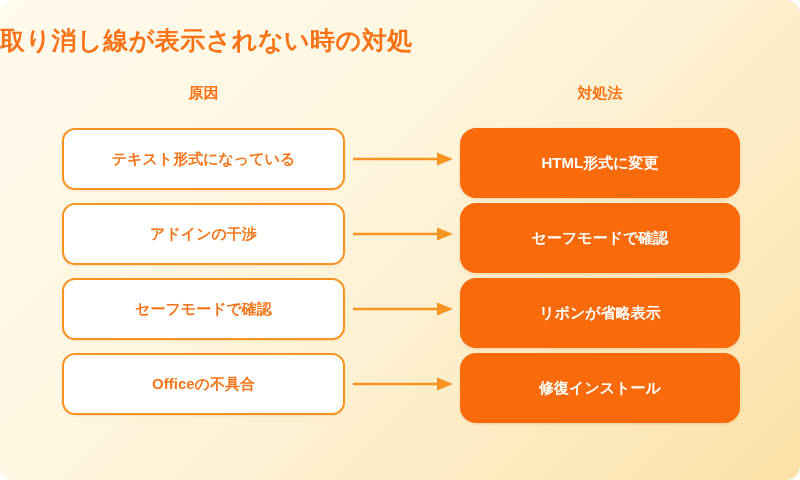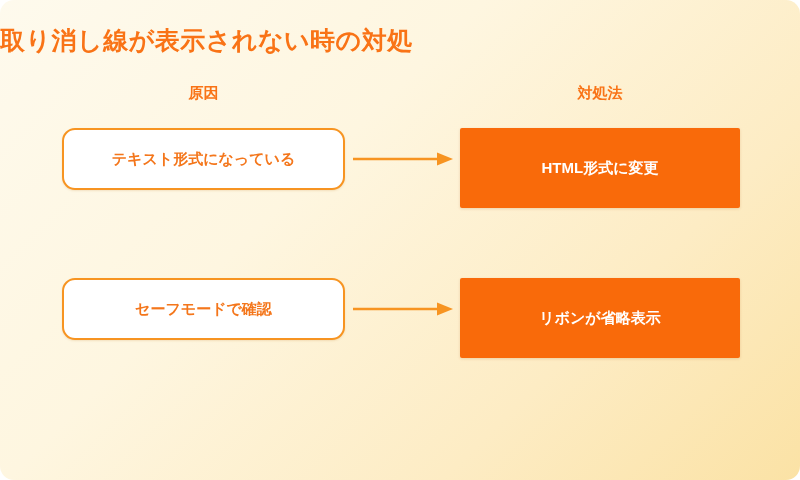--- a/index.html
+++ b/index.html
@@ -91,24 +91,24 @@
     color: #f4761b;
     white-space: nowrap;
   }
 
   
   .solution-card {
     position: absolute;
     left: 460px;
     top: 0;
     width: 280px;
-    height: 80px;
+    height: 70px;
     box-sizing: border-box;
     background: #f96a0a;
-    border-radius: 2px;
+    border-radius: 16px;
     display: flex;
     align-items: center;
     justify-content: center;
     box-shadow: 0 1px 3px rgba(180, 95, 20, 0.20);
   }
   .solution-label {
     font-size: 15px;
     font-weight: bold;
     color: #ffffff;
     white-space: nowrap;
@@ -145,30 +145,58 @@
       <svg width="100" height="14" viewBox="0 0 100 14" xmlns="http://www.w3.org/2000/svg">
         <line x1="0" y1="7" x2="86" y2="7" stroke="#f79421" stroke-width="2.6"></line>
         <polygon points="84,0.5 100,7 84,13.5" fill="#f79421"></polygon>
       </svg>
     </div>
     <div class="solution-card">
       <span class="solution-label">HTML形式に変更</span>
     </div>
   </div>
 
+  <div class="row row-1">
+    <div class="cause-card">
+      <span class="cause-label">アドインの干渉</span>
+    </div>
+    <div class="arrow">
+      <svg width="100" height="14" viewBox="0 0 100 14" xmlns="http://www.w3.org/2000/svg">
+        <line x1="0" y1="7" x2="86" y2="7" stroke="#f79421" stroke-width="2.6"></line>
+        <polygon points="84,0.5 100,7 84,13.5" fill="#f79421"></polygon>
+      </svg>
+    </div>
+    <div class="solution-card">
+      <span class="solution-label">セーフモードで確認</span>
+    </div>
+  </div>
 
   <div class="row row-2">
     <div class="cause-card">
       <span class="cause-label">セーフモードで確認</span>
     </div>
     <div class="arrow">
       <svg width="100" height="14" viewBox="0 0 100 14" xmlns="http://www.w3.org/2000/svg">
         <line x1="0" y1="7" x2="86" y2="7" stroke="#f79421" stroke-width="2.6"></line>
         <polygon points="84,0.5 100,7 84,13.5" fill="#f79421"></polygon>
       </svg>
     </div>
     <div class="solution-card">
       <span class="solution-label">リボンが省略表示</span>
     </div>
   </div>
 
+  <div class="row row-3">
+    <div class="cause-card">
+      <span class="cause-label">Officeの不具合</span>
+    </div>
+    <div class="arrow">
+      <svg width="100" height="14" viewBox="0 0 100 14" xmlns="http://www.w3.org/2000/svg">
+        <line x1="0" y1="7" x2="86" y2="7" stroke="#f79421" stroke-width="2.6"></line>
+        <polygon points="84,0.5 100,7 84,13.5" fill="#f79421"></polygon>
+      </svg>
+    </div>
+    <div class="solution-card">
+      <span class="solution-label">修復インストール</span>
+    </div>
+  </div>
 
 </div>
 
 </body></html>

